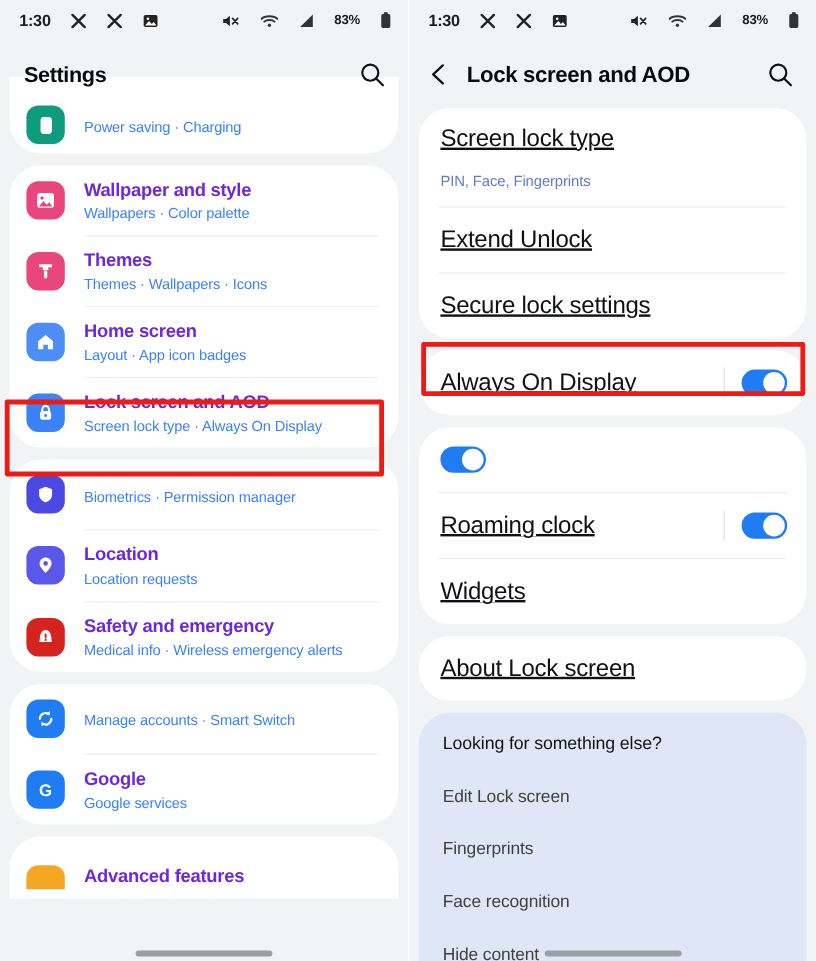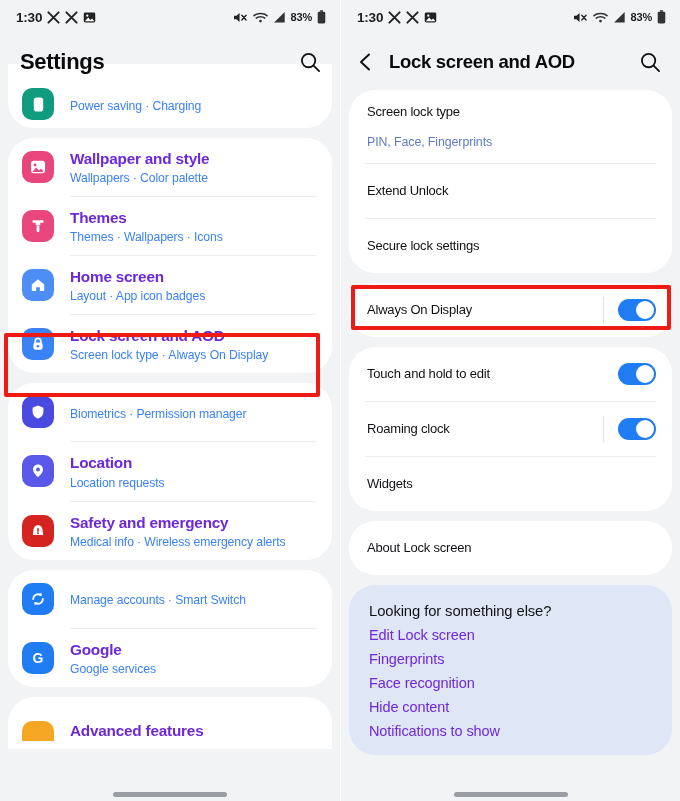--- a/index.html
+++ b/index.html
@@ -20,34 +20,34 @@
 
   
   .statusbar {
     height: 34px;
     display: flex; align-items: center;
     justify-content: space-between;
     padding: 0 14px 0 16px;
     background: #f2f3f5;
     color: #1d1d1f;
   }
-  .sb-left, .sb-right { display: flex; align-items: center; gap: 5px; justify-content: flex-end; }
+  .sb-left, .sb-right { display: flex; align-items: center; gap: 17px; justify-content: flex-end; }
   .sb-time { font-size: 13.5px; font-weight: 600; letter-spacing: -0.2px; }
   .sb-ico { display: inline-flex; align-items: center; }
   .sb-pct { font-size: 11px; font-weight: 600; letter-spacing: -0.2px; }
 
   
   .appbar {
     height: 56px;
     display: flex; align-items: center;
     padding: 0 16px 0 20px;
     background: #f2f3f5;
   }
   .appbar .title {
-    font-size: 22px; font-weight: 700; color: #0b0b0c;
+    font-size: 18px; font-weight: 700; color: #0b0b0c;
     letter-spacing: -0.3px;
   }
   .appbar.sub .title { font-size: 18.5px; font-weight: 700; }
   .appbar .spacer { flex: 1; }
   .back-btn {
     width: 26px; height: 30px;
     display: flex; align-items: center; justify-content: flex-start;
     margin-right: 6px; margin-left: -4px;
   }
   .search-btn { width: 28px; height: 28px; display: flex; align-items: center; justify-content: center; }
@@ -84,21 +84,21 @@
   .row .t1 { font-size: 15.3px; font-weight: 700; color: #6d28d9; letter-spacing: -0.2px; line-height: 1.25; }
   .row .t2 { font-size: 12.2px; color: #3b82f6; margin-top: 3px; letter-spacing: -0.1px; }
   .divider {
     height: 1px; background: #eceef0;
     margin-left: 62px; margin-right: 16px;
   }
   .divider.full { margin-left: 16px; }
 
   
   .row.plain { padding: 14px 16px 14px 18px; min-height: 54px; }
-  .row.plain .t1 { font-size: 13px; font-weight: 400; color: #101114; }
+  .row.plain .t1 { font-size: 20px; font-weight: 400; color: #101114; text-decoration: underline; }
   .row.plain .t2 { font-size: 12.4px; color: #5f7cc4; margin-top: 15px; }
   .row.plain .texts { padding-right: 6px; }
 
   .toggle-sep {
     width: 1px; height: 26px;
     background: #dfe2e6;
     margin-right: 14px;
   }
   .switch {
     width: 38px; height: 22px;
@@ -115,21 +115,21 @@
 
   
   .tipcard {
     background: #dfe7f7;
     border-radius: 26px;
     padding: 18px 20px 16px 20px;
     margin-bottom: 10px;
   }
   .tip-title { font-size: 14.8px; color: #111214; font-weight: 400; letter-spacing: -0.1px; }
   .tip-link {
-    font-size: 14.5px; color: #6d28d9; margin-top: 8px;
+    font-size: 14.5px; color: #404040; margin-top: 28px;
     letter-spacing: -0.1px;
   }
 
   
   .hl {
     position: absolute;
     border: 4px solid #ee1b14;
     border-radius: 2px;
     pointer-events: none;
     z-index: 9;
@@ -494,23 +494,20 @@
           </div>
           <div class="toggle-sep"></div>
           <div class="switch">
               <div class="knob"></div>
             </div>
         </div>
       </div>
 
       <div class="card">
         <div class="row plain">
-          <div class="texts">
-            <div class="t1">Touch and hold to edit</div>
-          </div>
           <div class="switch">
               <div class="knob"></div>
             </div>
         </div>
         <div class="divider full"></div>
         <div class="row plain">
           <div class="texts">
             <div class="t1">Roaming clock</div>
           </div>
           <div class="toggle-sep"></div>

